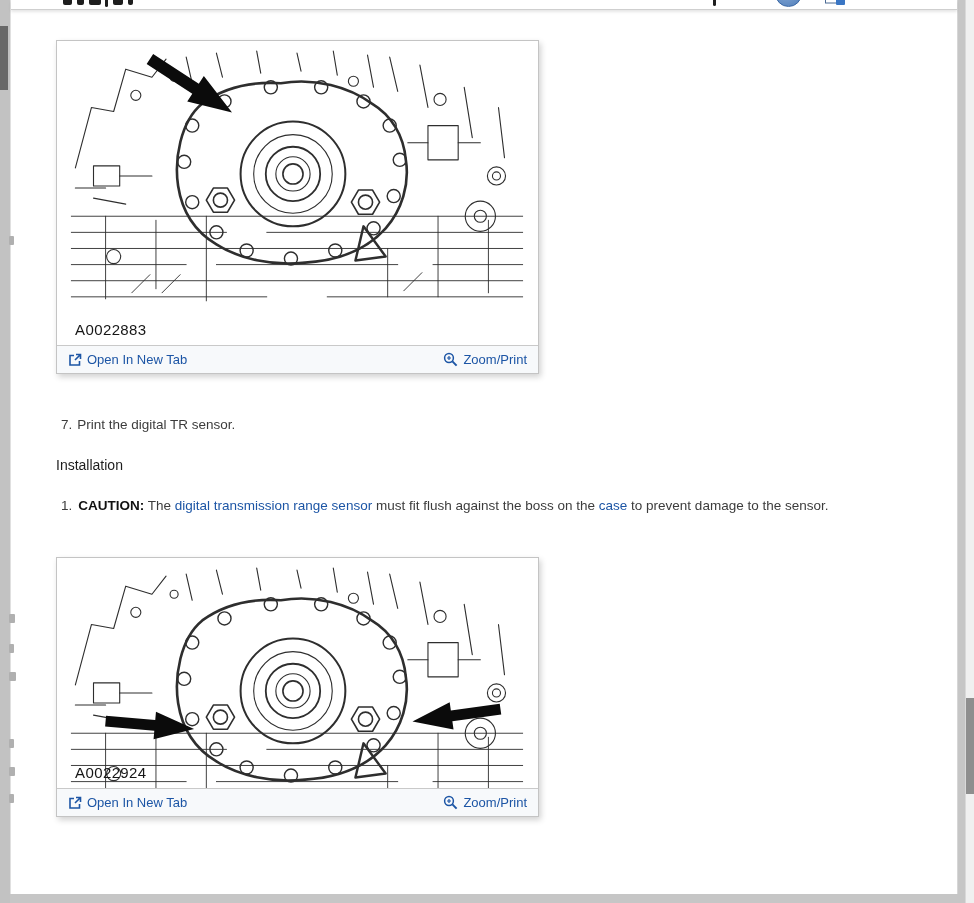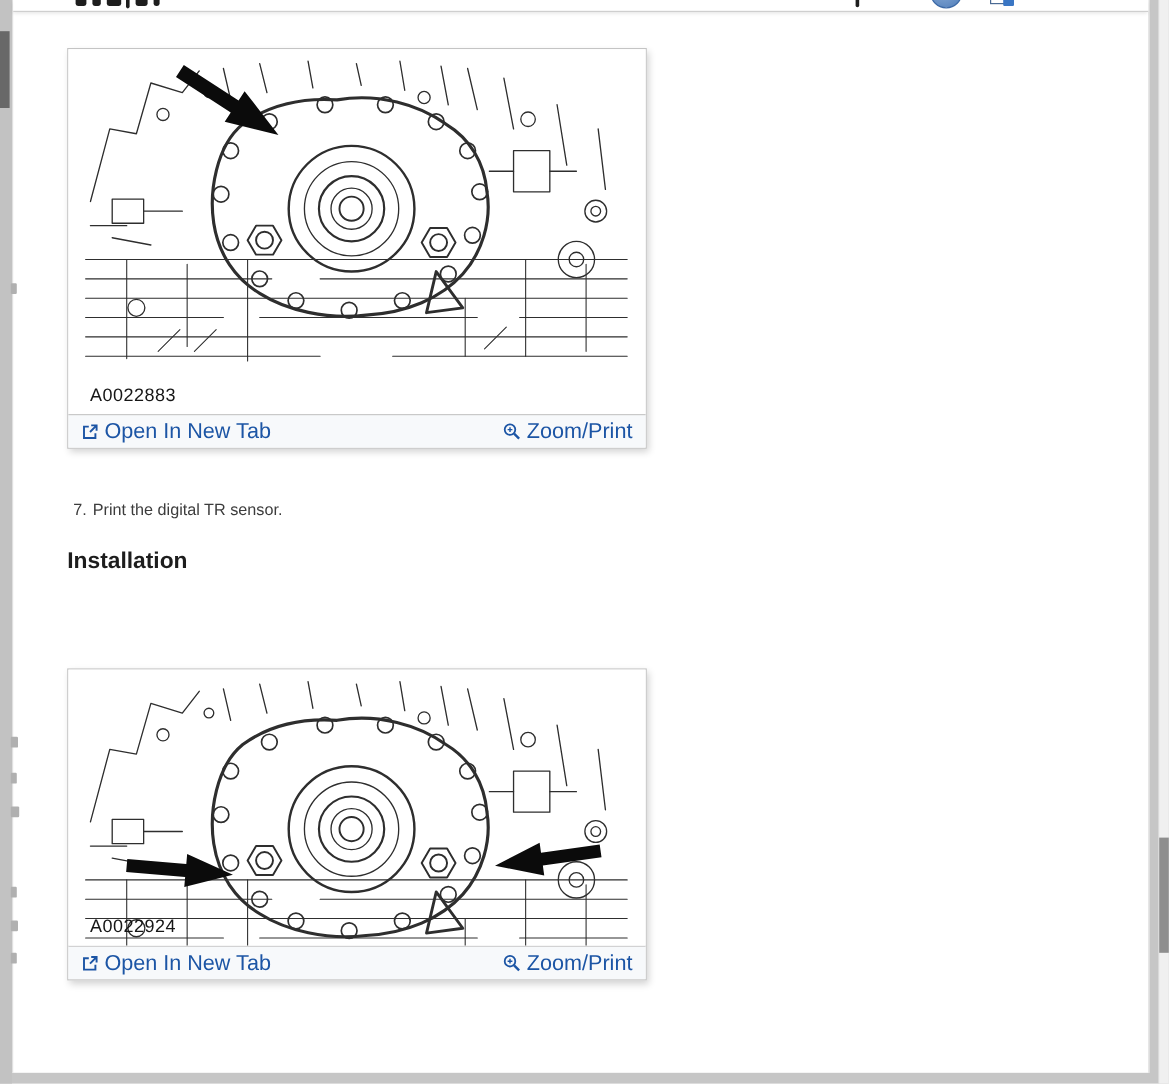--- a/index.html
+++ b/index.html
@@ -39,29 +39,29 @@
   .art{position:absolute;left:8px;top:6px;width:464px;height:272px}
   .fig-caption{
     position:absolute;left:18px;bottom:7px;font-size:15px;color:#161616;
     letter-spacing:.4px;
   }
   .fig-footer{
     height:28px;flex:none;border-top:1px solid #c9c9c9;background:#f7f9fb;
     display:flex;justify-content:space-between;align-items:center;padding:0 11px;
   }
   .fig-link{
-    display:flex;align-items:center;gap:5px;color:#1c55a5;font-size:18px;
+    display:flex;align-items:center;gap:5px;color:#1c55a5;font-size:13px;
     cursor:pointer;text-decoration:none;
   }
   .fig-link .icn{display:flex;align-items:center}
 
   
   .step7-line{position:absolute;left:50px;top:417px;font-size:13.5px;color:#3c3c3c}
   .step7-line .num{margin-right:5px}
-  .installation{position:absolute;left:45px;top:457px;font-size:19px;font-weight:bold;color:#1d1d1d}
+  .installation{position:absolute;left:45px;top:457px;font-size:14px;font-weight:normal;color:#1d1d1d}
   .caution-line{position:absolute;left:50px;top:498px;width:890px;font-size:13.5px;color:#3c3c3c}
   .caution-line .num{margin-right:6px}
   .caution-label{color:#111;font-weight:bold}
   .inline-link{color:#1c55a5;cursor:pointer;text-decoration:none}
 
   
   .left-gutter{position:absolute;left:0;top:0;width:10px;height:100%;background:#c2c2c2}
   .left-thumb{position:absolute;left:0;top:26px;width:8px;height:64px;background:#686868}
   .edge-frag{position:absolute;background:#b0b0b0;border-radius:1px}
   .v-scrollbar{position:absolute;right:0;top:0;width:9px;height:100%;background:#f0f0f0;border-left:1px solid #d9d9d9}
@@ -177,20 +177,23 @@
       </a>
     </div>
   </div>
 
   <div class="step7-line">
     <span class="num">7.</span><span>Print the digital TR sensor.</span>
   </div>
 
   <div class="installation">Installation</div>
 
+  <div class="caution-line">
+    <span class="num">1.</span><span class="caution-label">CAUTION:</span><span> The </span><a class="inline-link">digital transmission range sensor</a><span> must fit flush against the boss on the </span><a class="inline-link">case</a><span> to prevent damage to the sensor.</span>
+  </div>
 
   <div class="figure" id="fig2">
     <div class="fig-image">
       <svg class="art" viewBox="0 0 460 270">
         <use href="#caseArt"></use>
         <use href="#arrowShape" transform="translate(40,156) rotate(5) scale(0.98)" fill="#0b0b0b"></use>
         <use href="#arrowShape" transform="translate(432,144) rotate(172) scale(0.98)" fill="#0b0b0b"></use>
       </svg>
       <div class="fig-caption">A0022924</div>
     </div>

